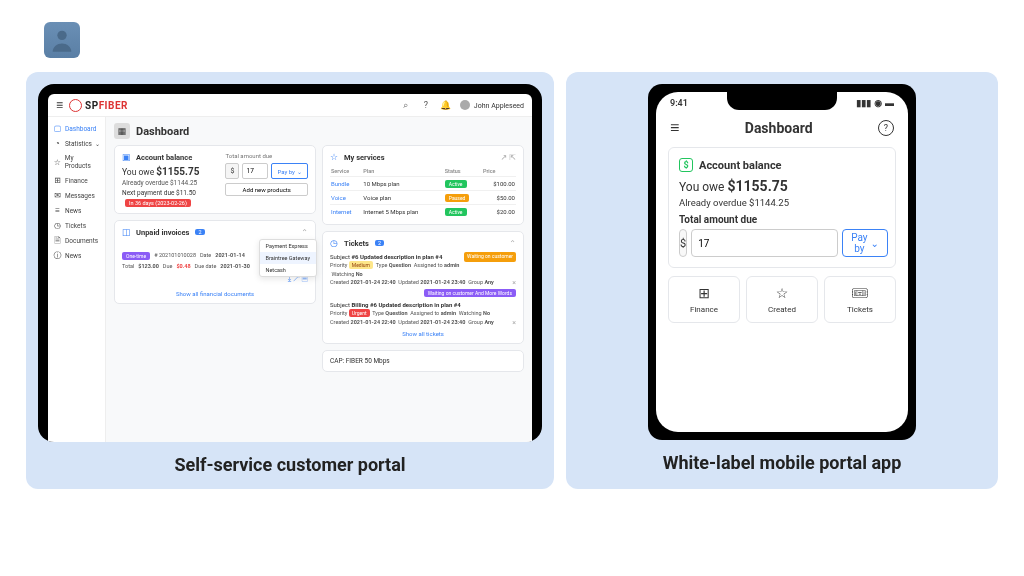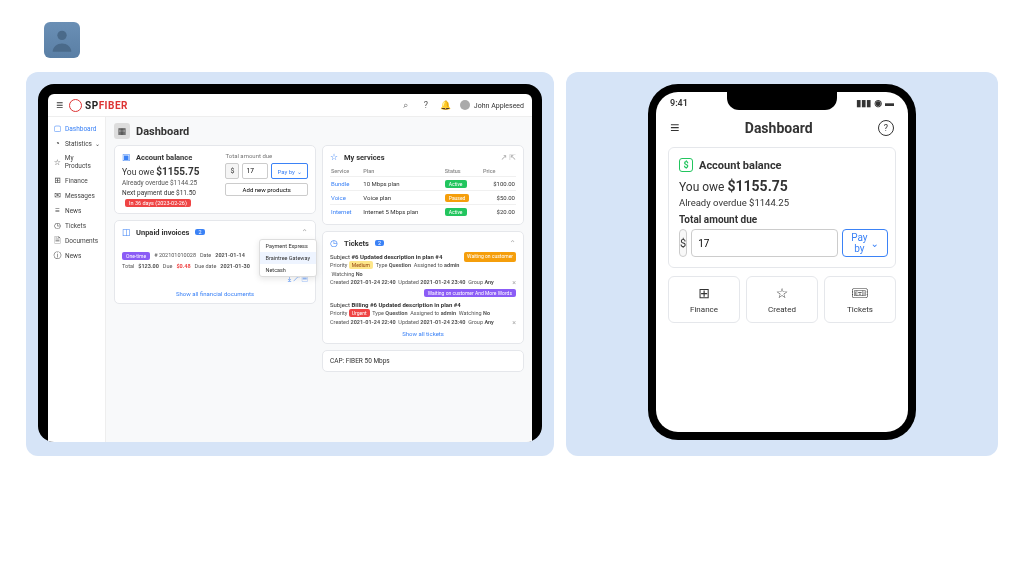--- a/index.html
+++ b/index.html
@@ -77,21 +77,21 @@
 .ticket-item{font-size:5.5px;color:#555;margin:3px 0;line-height:1.5}
 .ticket-subj{font-size:6px;color:#333}
 .badge-y{background:#f59e0b;color:#fff;padding:1px 3px;border-radius:2px;font-size:5px}
 .badge-med{background:#fde68a;color:#92400e;padding:1px 3px;border-radius:2px;font-size:5px}
 .badge-urg{background:#ef4444;color:#fff;padding:1px 3px;border-radius:2px;font-size:5px}
 .badge-purple{background:#8b5cf6;color:#fff;padding:1px 4px;border-radius:2px;font-size:5px}
 .badge-count{background:#3b82f6;color:#fff;padding:0 3px;border-radius:2px;font-size:5.5px;margin-left:2px}
 .ticket-x{float:right;color:#aaa;cursor:pointer;font-size:7px}
 .cap-card{font-size:6.5px}
 .caption{font-size:18px;font-weight:700;margin-top:12px;color:#222;text-align:center}
-.device-phone{background:#000;border-radius:30px;padding:8px;width:268px;height:356px;overflow:hidden;position:relative}
+.device-phone{background:#000;border-radius:14px;padding:8px;width:268px;height:356px;overflow:hidden;position:relative}
 .phone-screen{background:#fff;border-radius:22px;width:100%;height:100%;overflow:hidden;position:relative}
 .notch{position:absolute;top:0;left:50%;transform:translateX(-50%);width:110px;height:18px;background:#000;border-radius:0 0 12px 12px;z-index:3}
 .status-bar{display:flex;justify-content:space-between;padding:6px 14px 2px;font-size:9px;font-weight:600}
 .sb-icons{display:flex;gap:3px;align-items:center}
 .phone-head{display:flex;align-items:center;justify-content:space-between;padding:8px 14px 6px}
 .ph-burger{font-size:16px;font-weight:700}
 .ph-dash{font-size:14px;font-weight:700}
 .ph-help{width:16px;height:16px;border:1.5px solid #333;border-radius:50%;display:flex;align-items:center;justify-content:center;font-size:9px}
 .ph-content{padding:4px 12px}
 .ph-card{border:1px solid #e5e7eb;border-radius:6px;padding:10px;margin-bottom:8px}
@@ -312,20 +312,21 @@
                   </div>
                   <div class="link-center">Show all tickets</div>
                 </div>
                 <div class="card cap-card"><span>CAP: FIBER 50 Mbps</span></div>
               </div>
             </div>
           </div>
         </div>
       </div>
     </div>
+    <div class="caption">Self-service customer portal</div>
   </div>
 
   <div class="panel panel-right">
     <div class="device-phone">
       <div class="phone-screen">
         <div class="notch"></div>
         <div class="status-bar">
           <span>9:41</span>
           <div class="sb-icons">
               <span>▮▮▮</span>
@@ -366,14 +367,15 @@
                 <span>Created</span>
               </div>
             <div class="ph-tile">
                 <span class="ph-tile-ico">🎟</span>
                 <span>Tickets</span>
               </div>
           </div>
         </div>
       </div>
     </div>
+    <div class="caption">White-label mobile portal app</div>
   </div>
 </div>
 
 </body></html>

